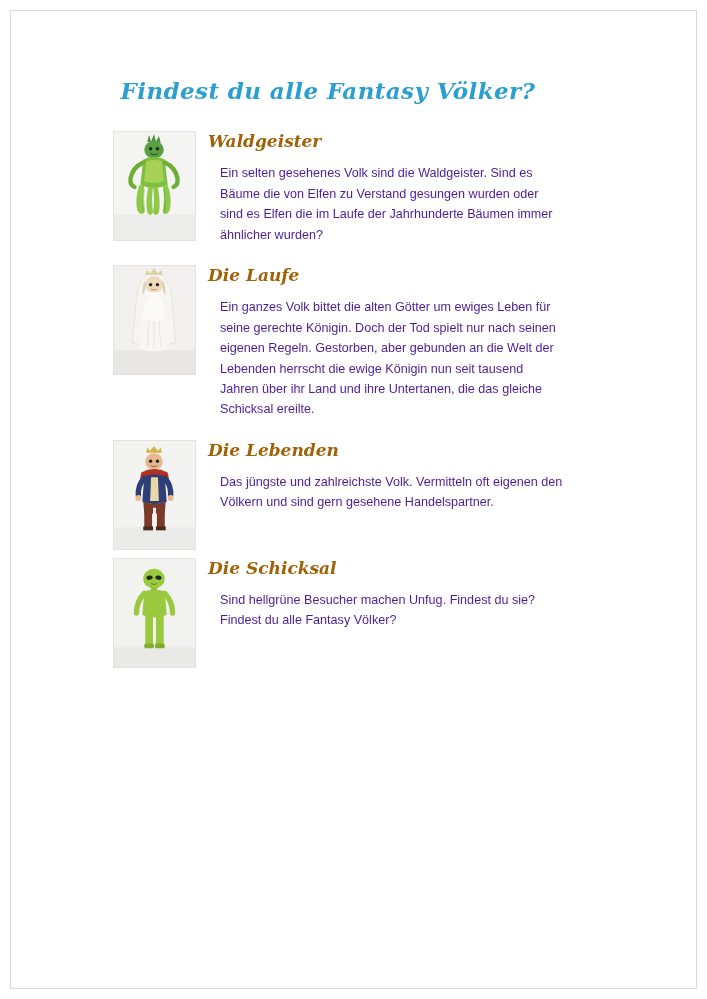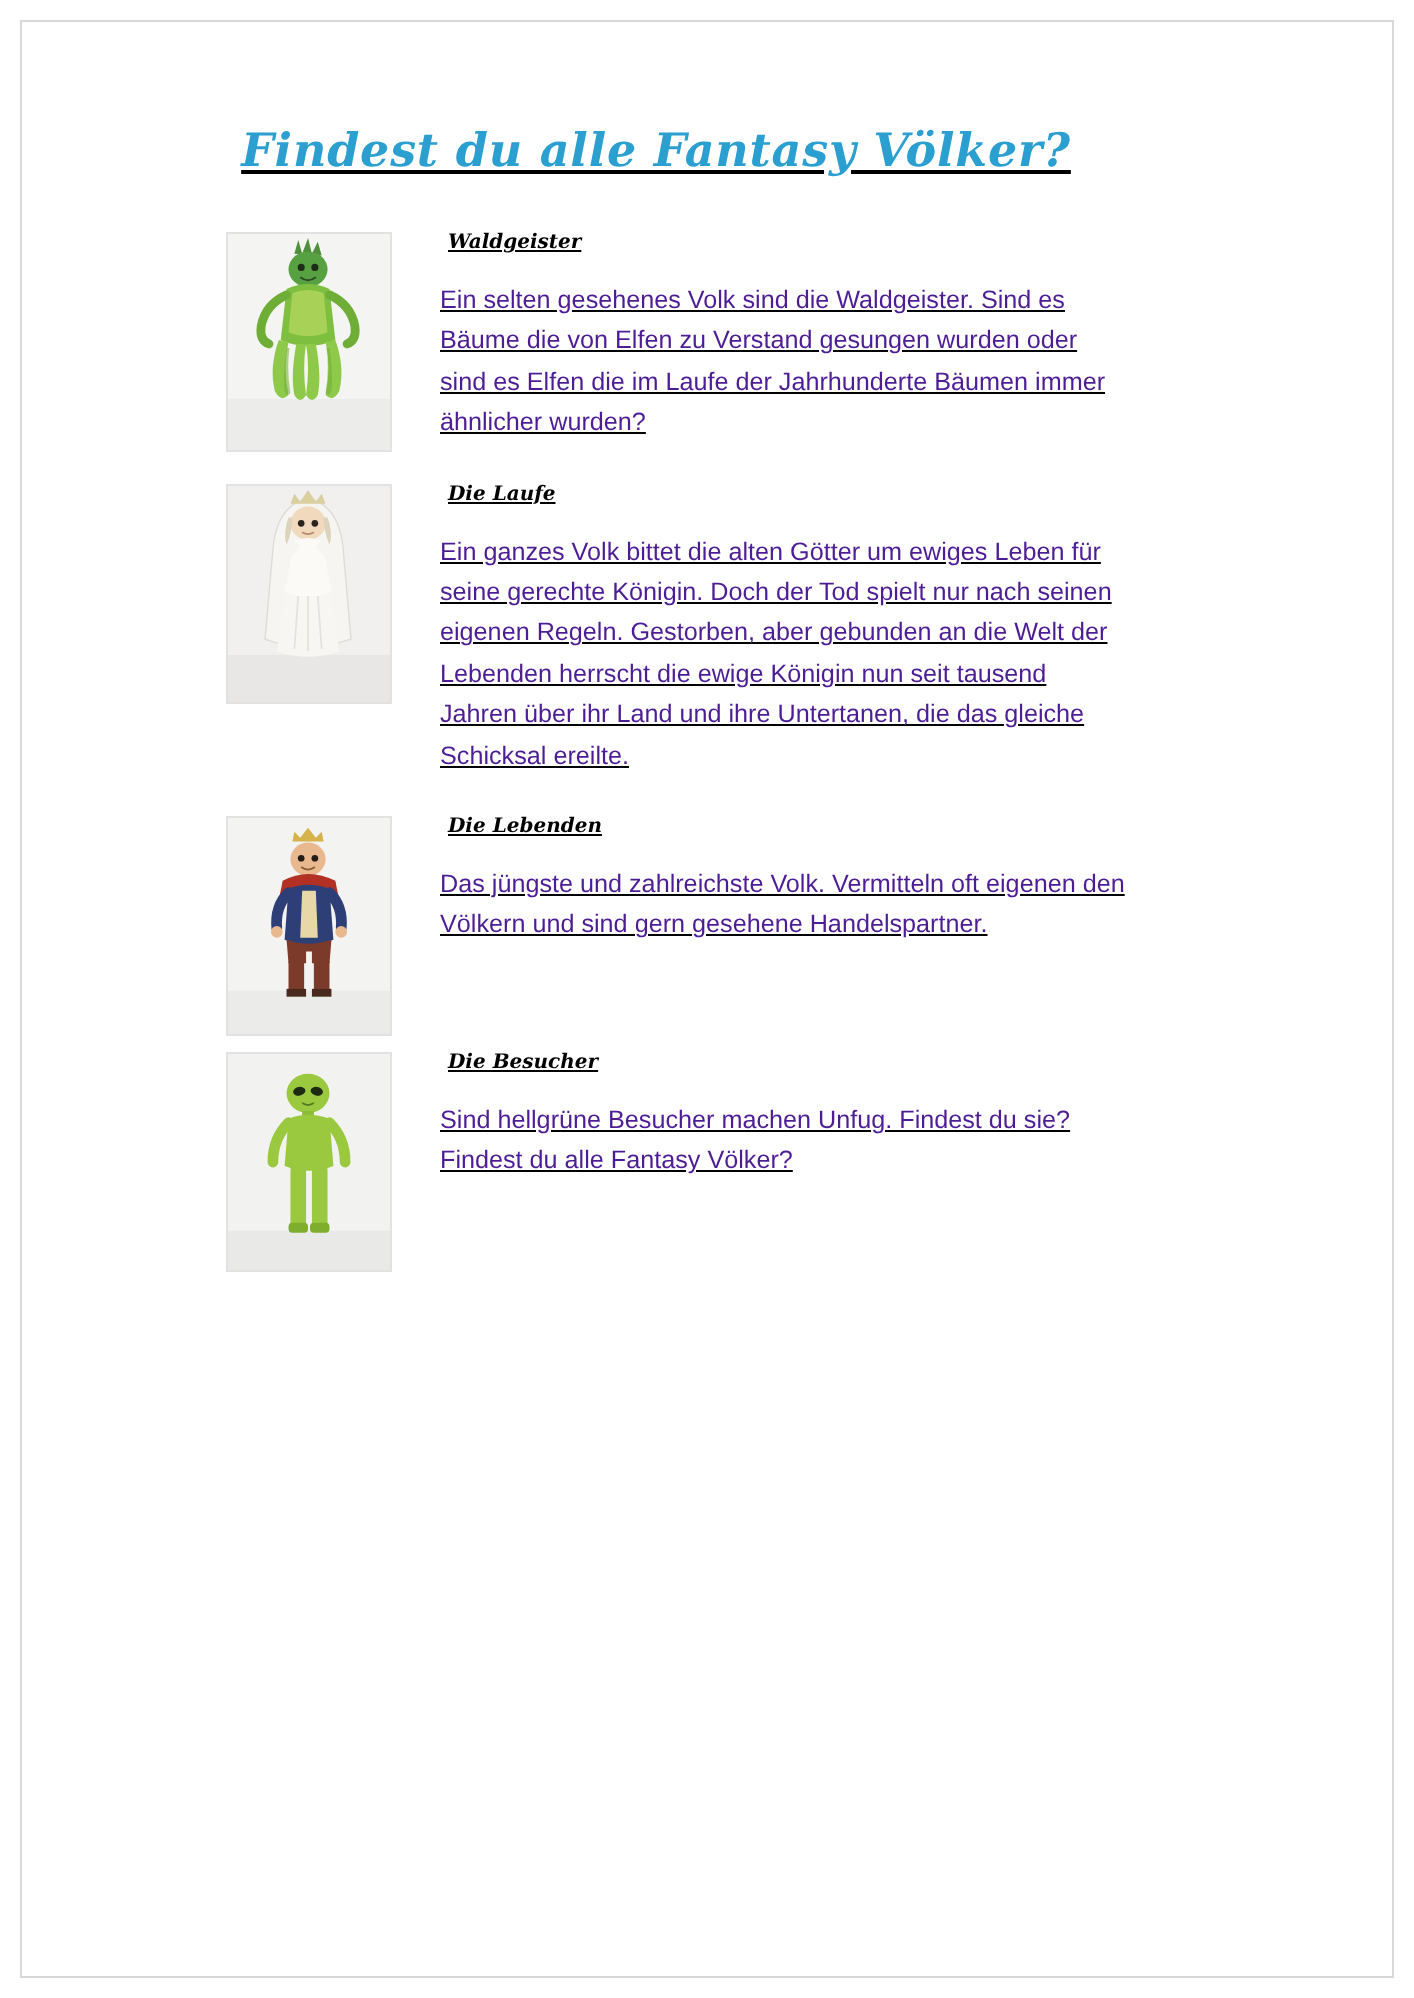--- a/index.html
+++ b/index.html
@@ -24,23 +24,22 @@
     top: 10px;
     width: 687px;
     height: 979px;
     border: 1px solid #d8d8d8;
     box-sizing: border-box;
     pointer-events: none;
   }
   .content {
     position: absolute;
     left: 0;
-    top: 0;
+    top: 15px;
     width: 656px;
-    text-decoration: underline;
   }
   .doc-title {
     text-align: center;
     color: #2a9fd0;
     font-family: "DejaVu Serif", serif;
     font-style: italic;
     font-weight: bold;
     font-size: 23px;
     letter-spacing: 0.4px;
     margin: 62px 0 0 0;
@@ -65,26 +64,26 @@
     position: relative;
     overflow: hidden;
     background: #f2f2f0;
   }
   .entry-body {
     flex: 1 1 auto;
     padding-left: 12px;
     padding-top: 0px;
   }
   .entry-title {
-    color: #000000;
+    color: #a16207;
     font-family: "DejaVu Serif", serif;
     font-style: italic;
     font-weight: bold;
-    font-size: 10px;
-    margin: 0 0 3px 16px;
+    font-size: 17px;
+    margin: 0 0 3px 0;
     line-height: 1.2;
   }
   .entry-text {
     color: #4c1d95;
     font-size: 12.6px;
     line-height: 1.62;
     margin: 12px;
     max-width: 412px;
   }
 
@@ -242,20 +241,20 @@
               <path d="M52 35 q8 8 8 20" stroke="#9ac93f" stroke-width="5.5" fill="none" stroke-linecap="round"></path>
 
               <rect x="32" y="56" width="8" height="34" rx="3" fill="#9ac93f"></rect>
               <rect x="43" y="56" width="8" height="34" rx="3" fill="#9ac93f"></rect>
               <rect x="31" y="86" width="10" height="5" rx="2" fill="#7fae2e"></rect>
               <rect x="42" y="86" width="10" height="5" rx="2" fill="#7fae2e"></rect>
             </svg>
           </div>
         </div>
         <div class="entry-body">
-          <div class="entry-title">Die Besucher</div>
+          <div class="entry-title">Die Schicksal</div>
           <p class="entry-text">Sind hellgrüne Besucher machen Unfug. Findest du sie? Findest du alle Fantasy Völker?</p>
         </div>
       </div>
 
     </div>
   </div>
 </div>
 
 </body></html>

